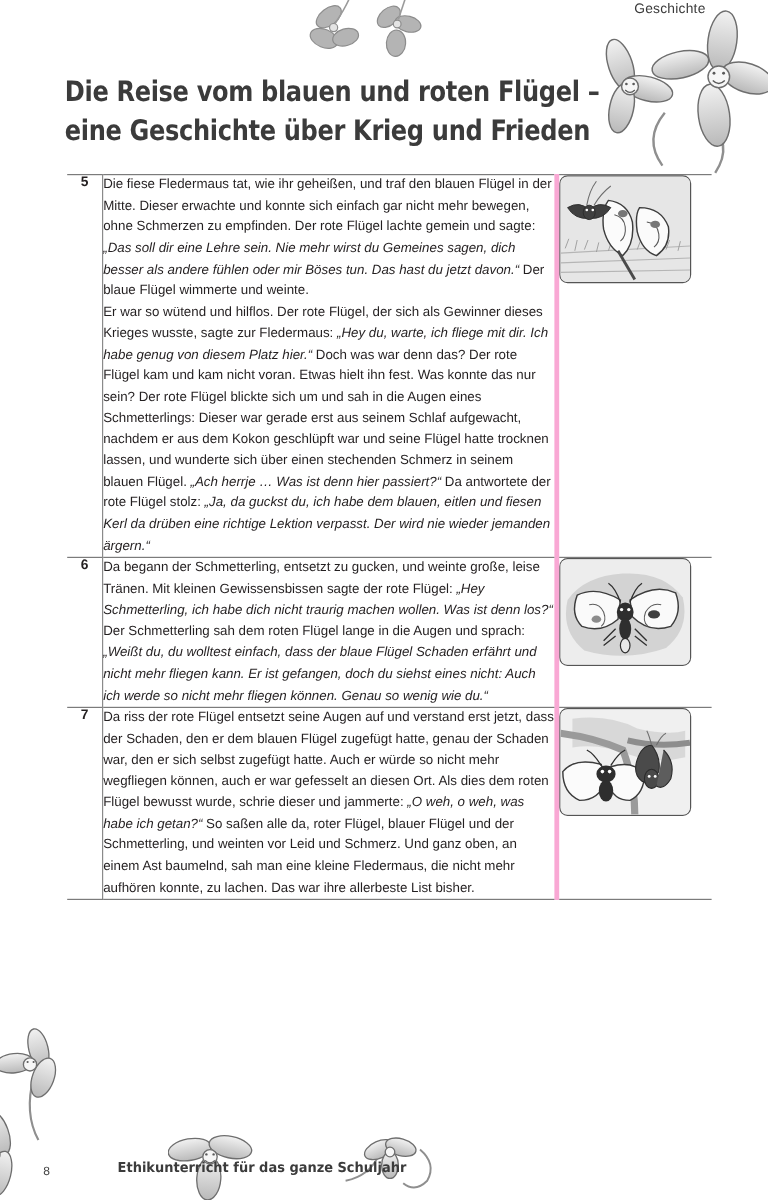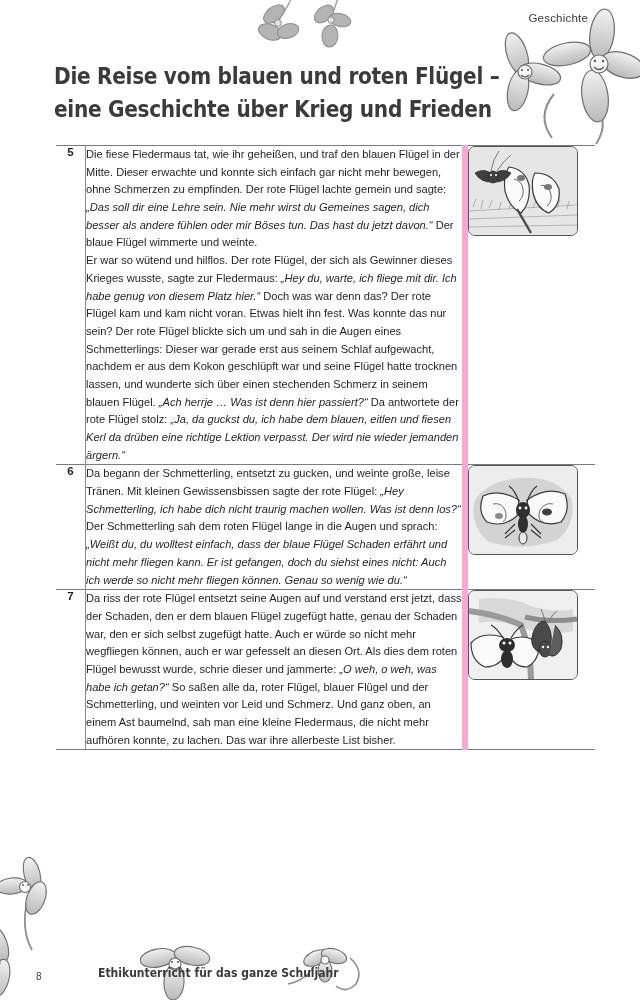--- a/index.html
+++ b/index.html
@@ -26,21 +26,21 @@
   #deco-top-flowers { left: 252px; top: -2px; }
   #deco-top-right-flowers { left: 494px; top: 8px; }
   #deco-bottom-left-flowers { left: -16px; top: 846px; }
   #deco-bottom-mid-flowers { left: 140px; top: 938px; }
   #deco-bottom-right-sprig { left: 278px; top: 946px; }
 
   
   #page-header {
     position: absolute;
     right: 52px;
-    top: 12px;
+    top: 2px;
     font-size: 11.5px;
     color: #3a3a3a;
     letter-spacing: .2px;
     margin-left: 16px;
   }
 
   
   #doc-title {
     position: absolute;
     left: 54px;
@@ -84,21 +84,21 @@
     font-weight: 700;
     color: #231f20;
   }
   td.col-text {
     width: 376px;
     padding: 11px 14px 10px 15px;
     font-size: 11.1px;
     line-height: 1.595;
     text-align: left;
     color: #231f20;
-    border-right: 6px solid #f9a8d4;
+    border-right: 4px solid #f9a8d4;
   }
   td.col-img {
     width: 127px;
     padding: 9px 0 8px 10px;
   }
   td.col-text i { font-style: italic; }
 
   
   .illu-frame {
     width: 108px;

